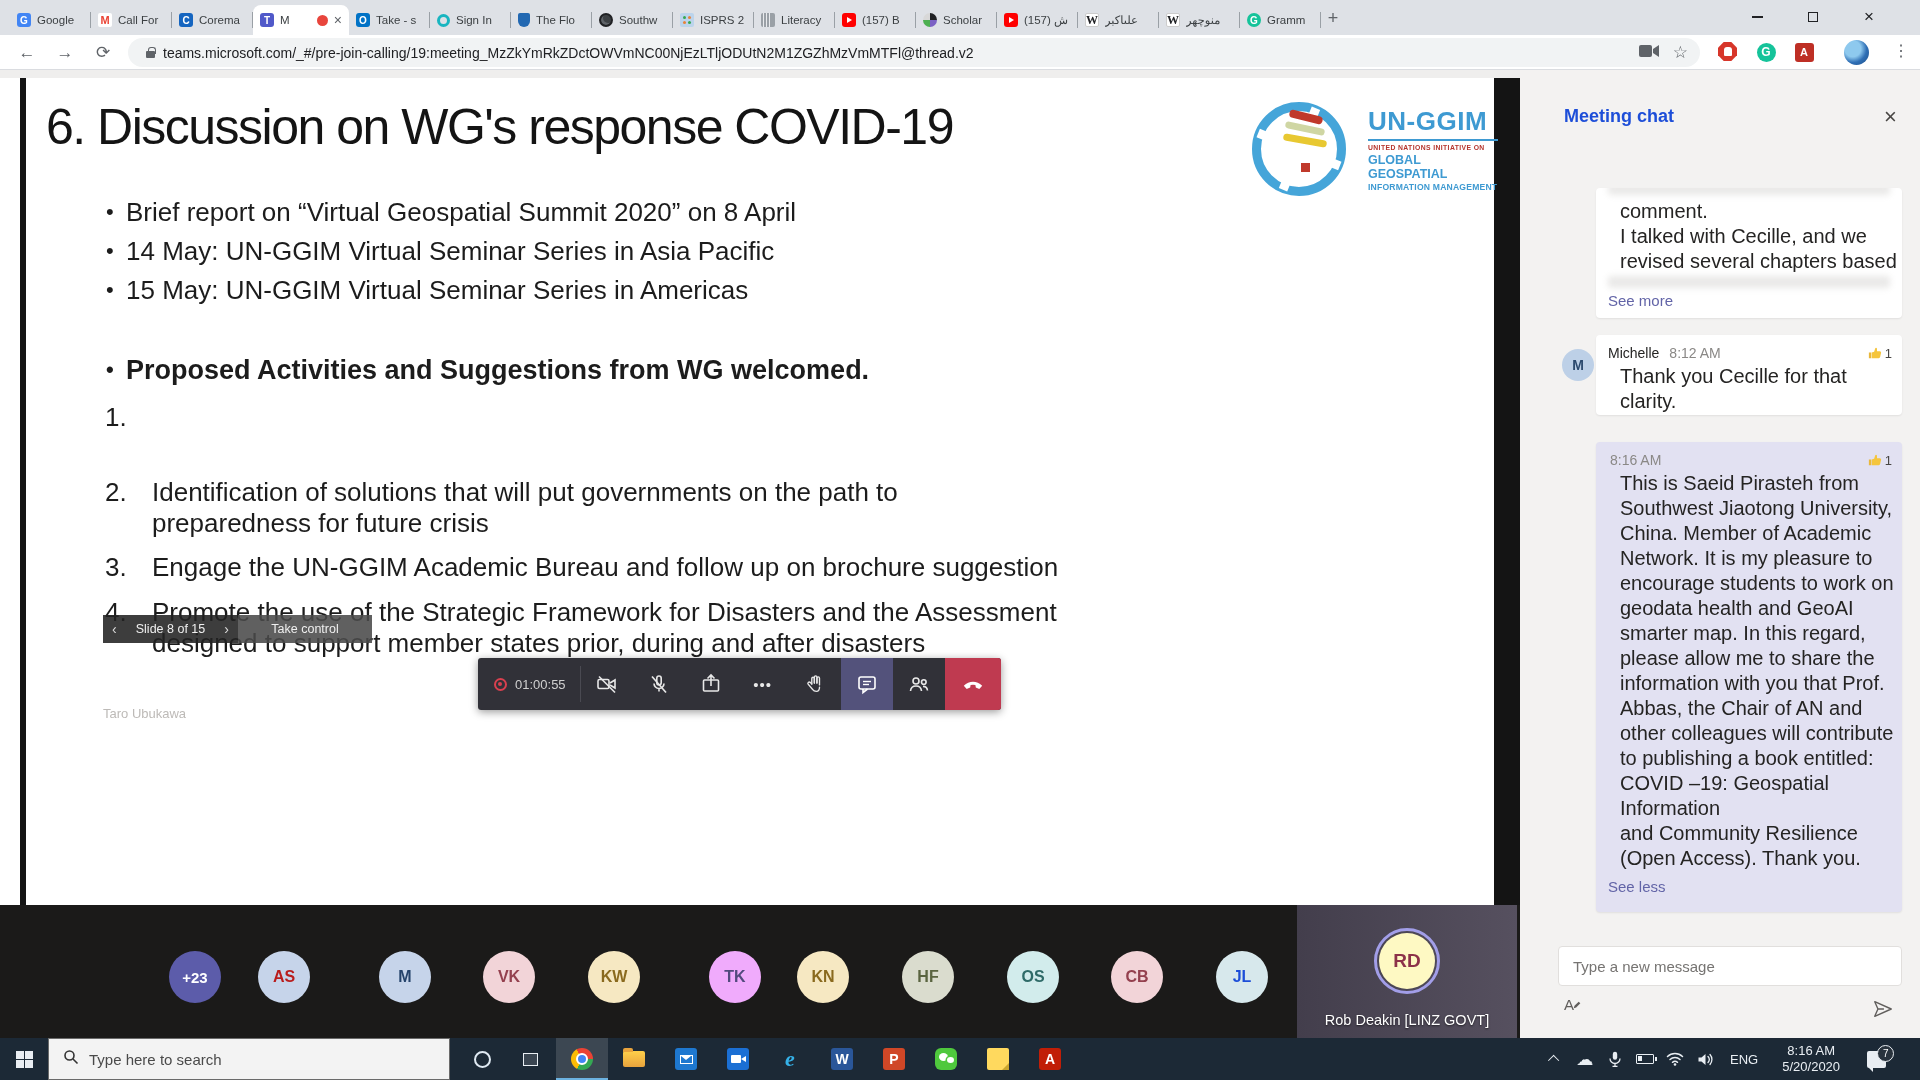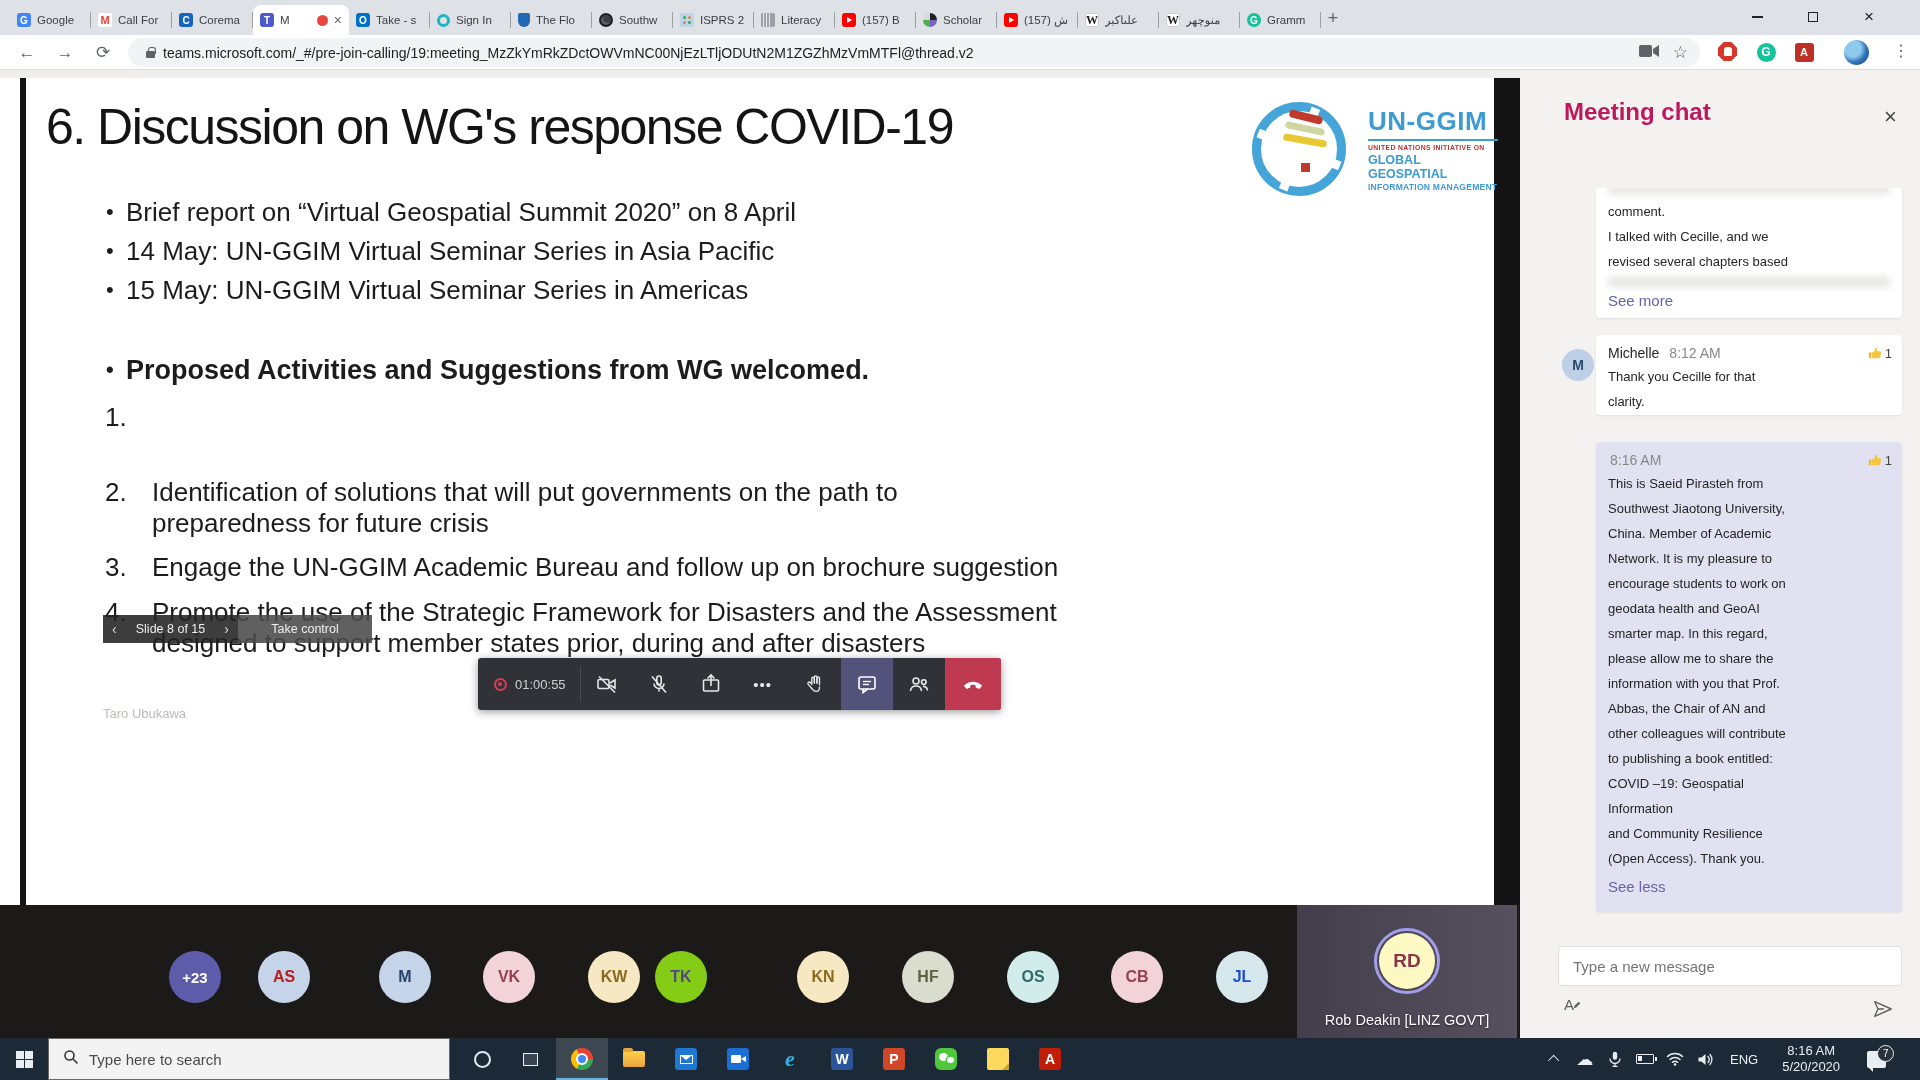--- a/index.html
+++ b/index.html
@@ -103,24 +103,24 @@
   
   .pbar { position:absolute; left:0; top:905px; width:1520px; height:133px; background:#1b1a19; }
   .pav { position:absolute; top:951px; width:52px; height:52px; border-radius:50%; display:flex; align-items:center; justify-content:center; font-size:16px; font-weight:600; }
   .speaker-tile { position:absolute; left:1297px; top:905px; width:220px; height:133px; background:linear-gradient(90deg,#433e4c,#56505f); }
   .rd-ring { position:absolute; left:1374px; top:928px; width:66px; height:66px; border-radius:50%; border:3px solid #a29ee8; display:flex; align-items:center; justify-content:center; }
   .rd-av { width:56px; height:56px; border-radius:50%; background:#fef9c3; color:#8c3249; font-weight:bold; font-size:19px; display:flex; align-items:center; justify-content:center; }
   .rd-name { position:absolute; left:1297px; top:1012px; width:220px; text-align:center; color:#fff; font-size:14.5px; text-shadow:0 1px 2px rgba(0,0,0,.6); white-space:nowrap; }
 
   
   .chat { position:absolute; left:1520px; top:70px; width:400px; height:968px; background:#f3f2f1; }
-  .chat-title { position:absolute; left:1564px; top:98px; font-size:24px; font-weight:bold; color:#be185d; }
+  .chat-title { position:absolute; left:1564px; top:106px; font-size:18px; font-weight:bold; color:#1d4ed8; }
   .chat-close { position:absolute; left:1884px; top:104px; font-size:22px; color:#484644; }
   .card { position:absolute; left:1596px; width:306px; background:#fff; border-radius:4px; box-shadow:0 1px 2px rgba(0,0,0,.08); overflow:hidden; }
-  .msg-line { font-size:13px; line-height:25px; color:#252423; padding-left:12px; }
+  .msg-line { font-size:20px; line-height:25px; color:#252423; padding-left:24px; }
   .blurline { height:12px; margin:0 12px; background:#b9b7b4; opacity:.3; filter:blur(3px); border-radius:3px; }
   .see-link { font-size:15px; color:#6264a7; padding-left:12px; }
   .msg-head { display:flex; align-items:center; padding:10px 10px 0 12px; font-size:14px; }
   .msg-name { color:#252423; }
   .msg-time { color:#8a8886; margin-left:10px; }
   .reaction { margin-left:auto; display:flex; align-items:center; gap:3px; font-size:13px; color:#484644; }
   .m-avatar { position:absolute; left:1562px; top:349px; width:32px; height:32px; border-radius:50%; background:#bdd0e7; color:#2c4a6e; font-size:14px; font-weight:bold; display:flex; align-items:center; justify-content:center; z-index:2; }
   .card-own { background:#e2e1f2; }
   .chat-inputbox { position:absolute; left:1558px; top:946px; width:344px; height:40px; background:#fff; border:1px solid #e1dfdd; border-radius:4px; }
   .chat-inputbox input { width:100%; height:100%; border:none; outline:none; background:transparent; font-family:"Liberation Sans",sans-serif; font-size:15px; color:#252423; padding:0 14px; }
@@ -438,21 +438,21 @@
     </div>
   <div class="pav" style="left:379px;background:#c6d4ea;color:#25436b">
       <span>M</span>
     </div>
   <div class="pav" style="left:483px;background:#f2d4d8;color:#94404e">
       <span>VK</span>
     </div>
   <div class="pav" style="left:588px;background:#f6e8c2;color:#8a6a1e">
       <span>KW</span>
     </div>
-  <div class="pav" style="left:655px;background:#84cc16;color:#524a7d">
+  <div class="pav" style="left:709px;background:#f0abfc;color:#524a7d">
       <span>TK</span>
     </div>
   <div class="pav" style="left:797px;background:#f6e8c2;color:#8a6a1e">
       <span>KN</span>
     </div>
   <div class="pav" style="left:902px;background:#dadcce;color:#5a6440">
       <span>HF</span>
     </div>
   <div class="pav" style="left:1007px;background:#d2ecec;color:#2f6b68">
       <span>OS</span>

